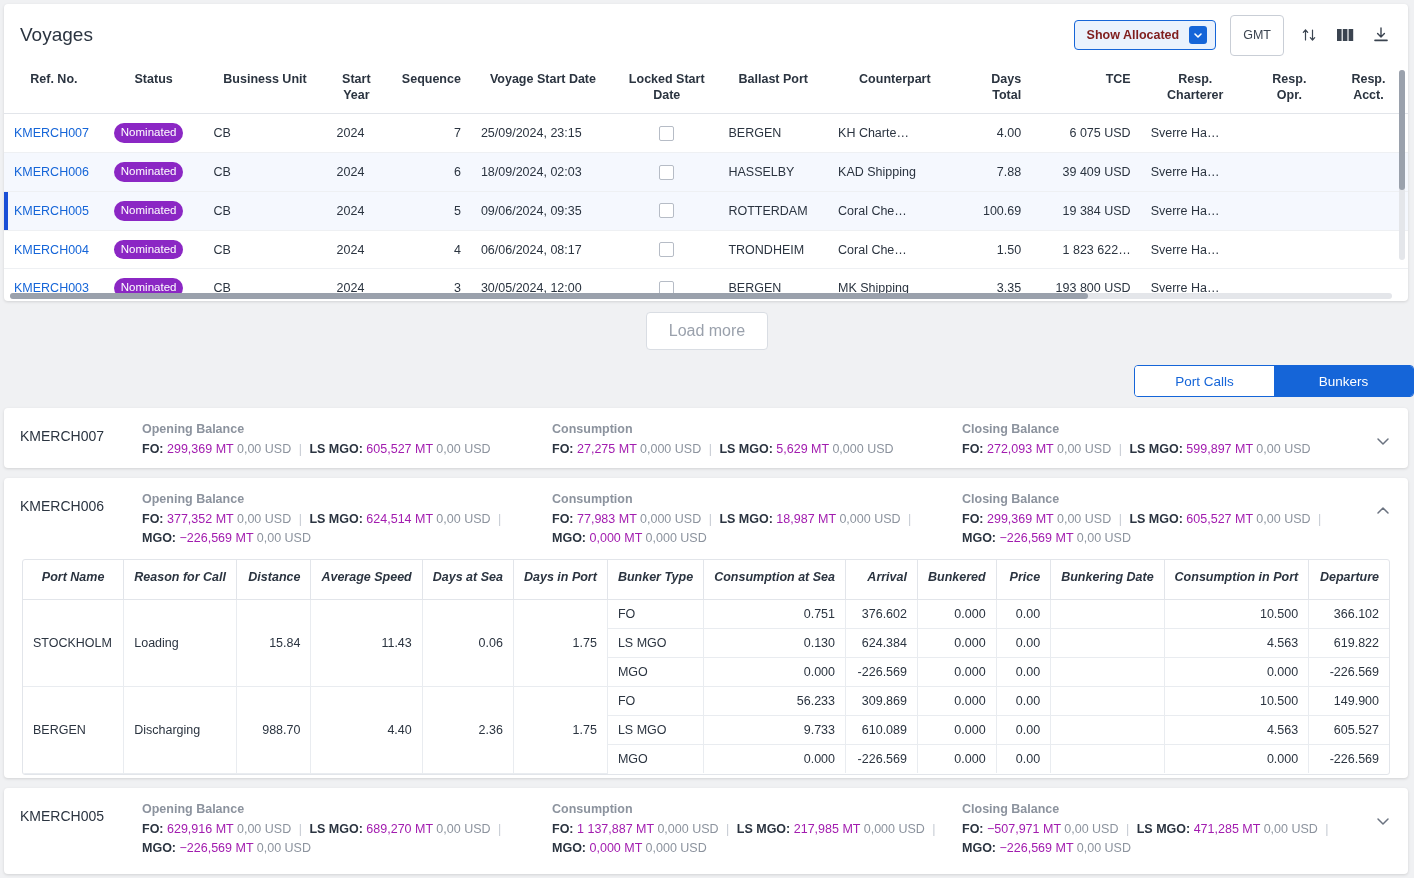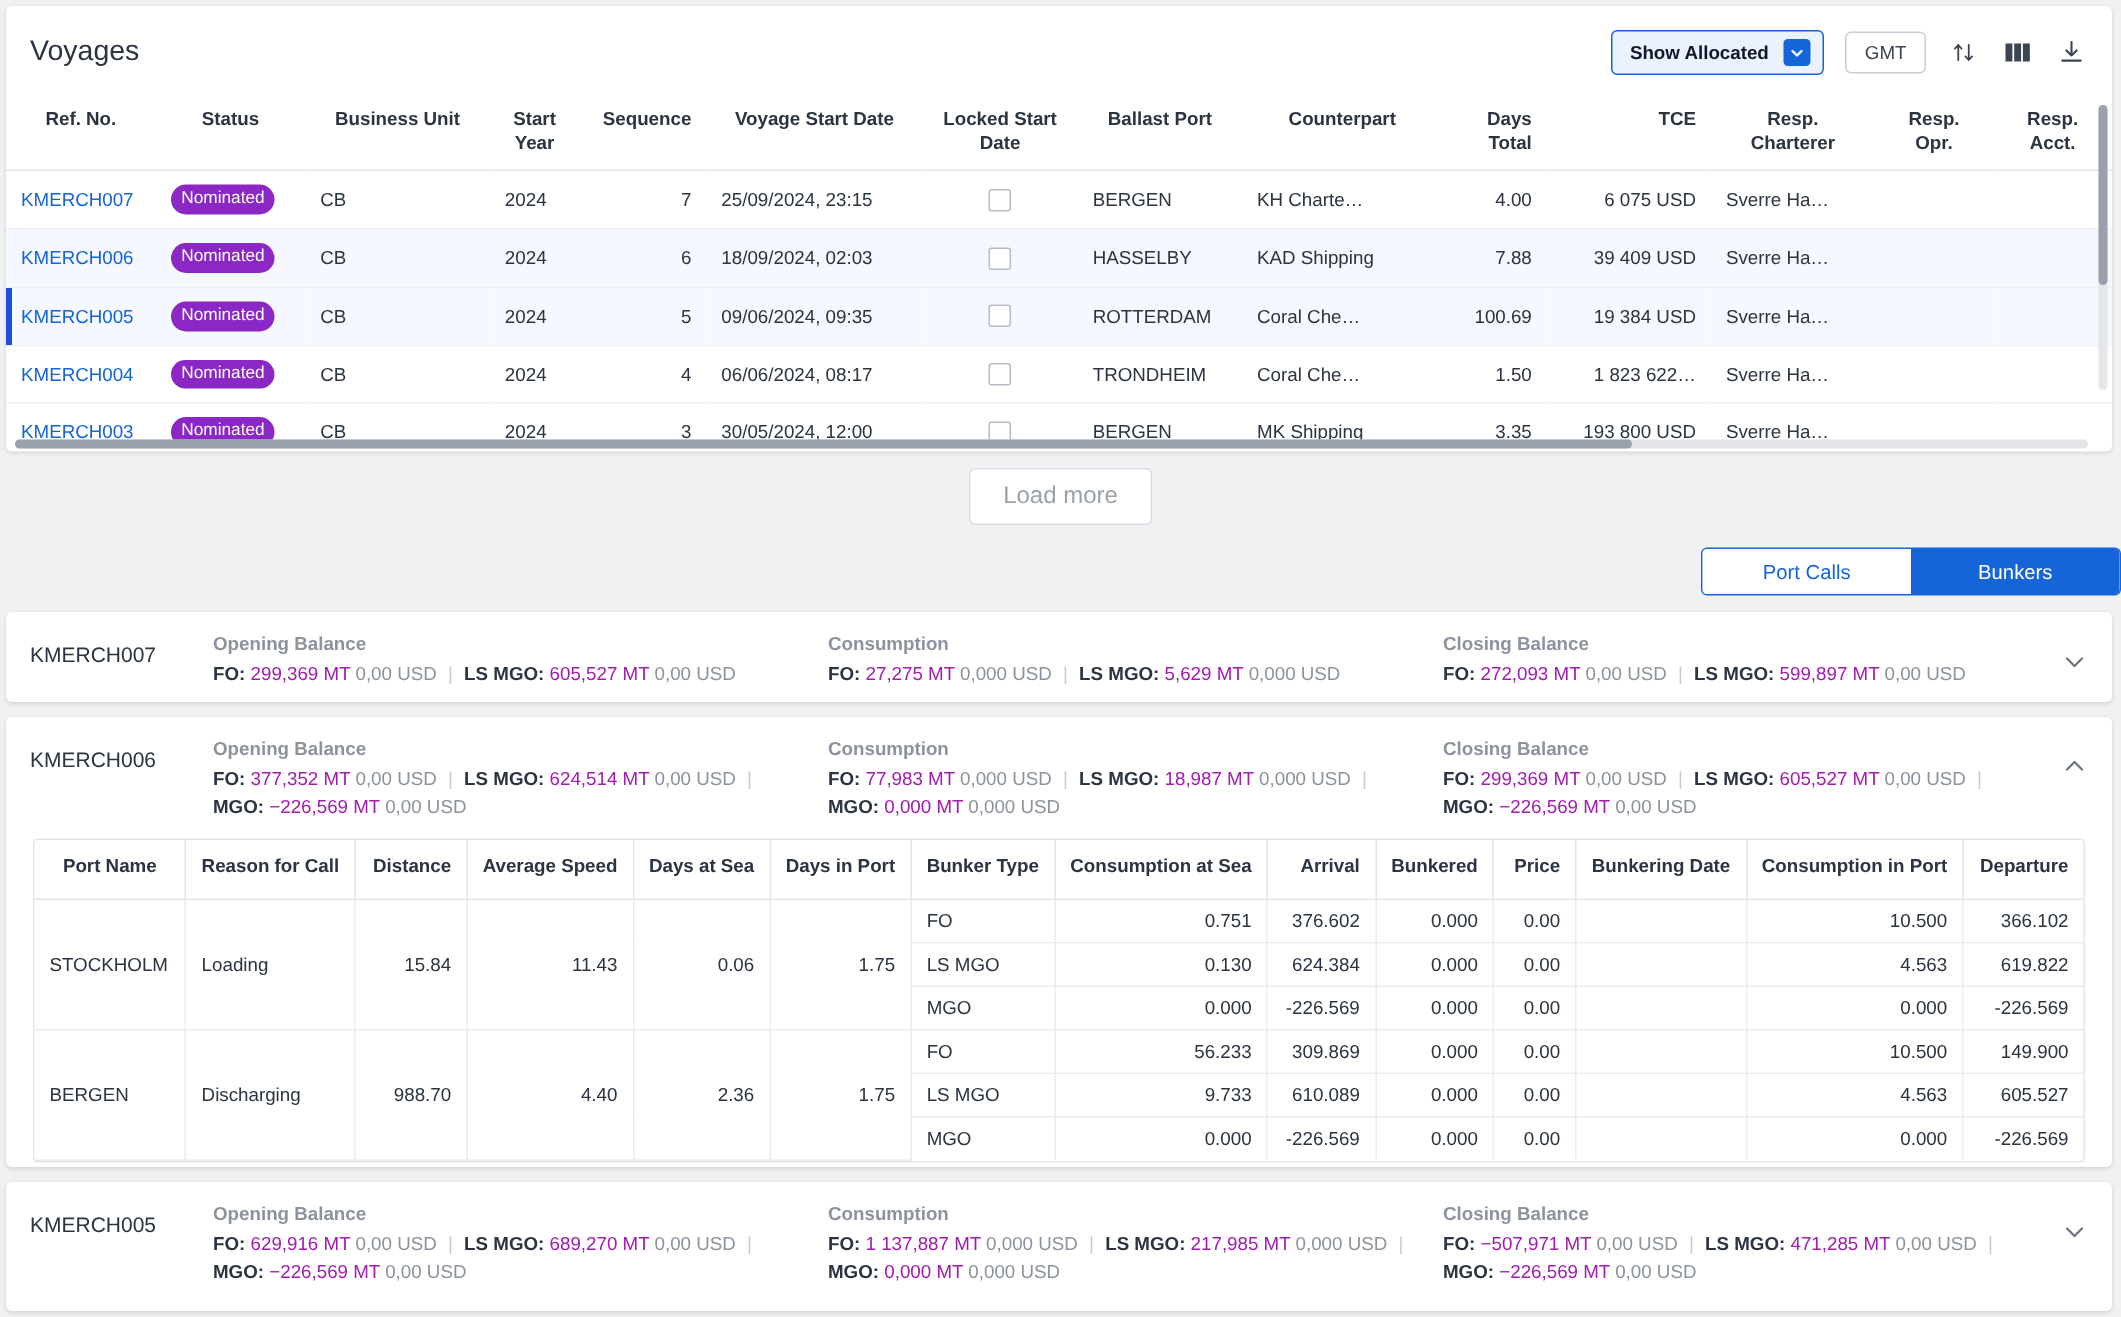--- a/index.html
+++ b/index.html
@@ -42,38 +42,38 @@
     margin-left: auto;
     display: flex;
     align-items: center;
     gap: 14px;
   }
   .btn-show-alloc {
     height: 30px;
     border: 1px solid #1565d8;
     border-radius: 4px;
     background: #eaf2fd;
-    color: #0f172a;
+    color: #7f1d1d;
     font-size: 12.5px;
     font-weight: bold;
     display: flex;
     align-items: center;
     padding: 0 8px 0 12px;
     gap: 10px;
     cursor: pointer;
   }
   .caret-box {
     width: 18px; height: 18px;
     background: #1565d8;
     border-radius: 3px;
     display: flex; align-items: center; justify-content: center;
   }
   .caret-box svg { display: block; }
   .btn-gmt {
-    height: 28px;
+    height: 41px;
     min-width: 50px;
     border: 1px solid #c9ced6;
     border-radius: 4px;
     background: #fff;
     color: #3b4插;
     color: #3b4450;
     font-size: 12.5px;
     display: flex; align-items: center; justify-content: center;
     padding: 0 12px;
     cursor: pointer;
@@ -274,20 +274,21 @@
   }
   table.det th {
     font-weight: bold;
     color: #2b3440;
     padding: 10px 10px 14px 10px;
     border-bottom: 1px solid #e2e5ea;
     border-right: 1px solid #e2e5ea;
     vertical-align: top;
     line-height: 1.25;
     white-space: nowrap;
+    font-style: italic;
   }
   table.det td {
     padding: 7px 10px;
     border-bottom: 1px solid #e9ecf0;
     border-right: 1px solid #e9ecf0;
     color: #2b3440;
     white-space: nowrap;
   }
   table.det tr:last-child td { border-bottom: none; }
   table.det th:last-child, table.det td:last-child { border-right: none; }

